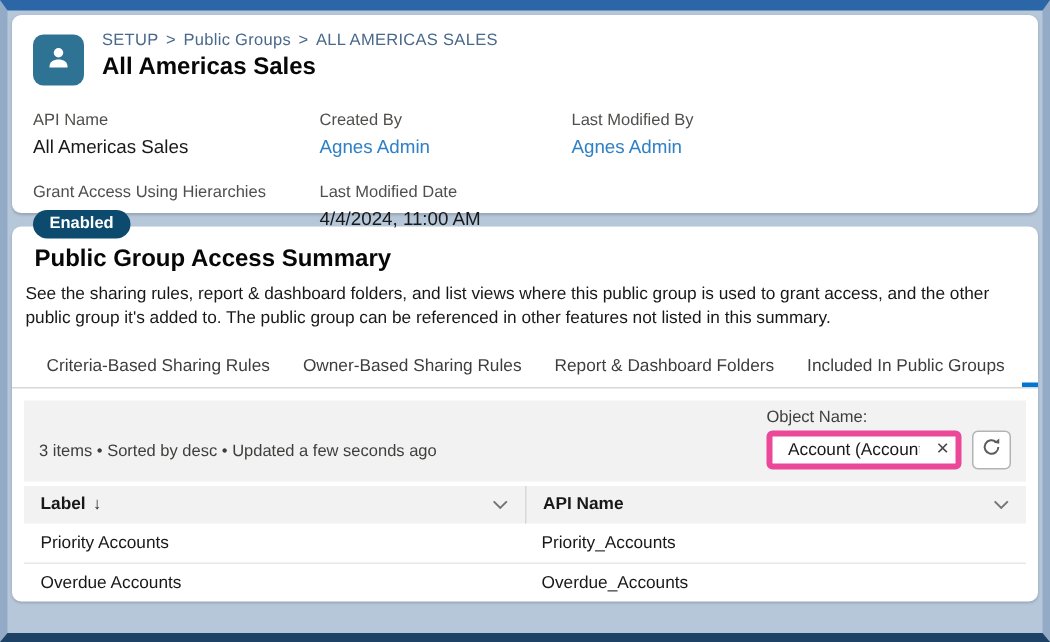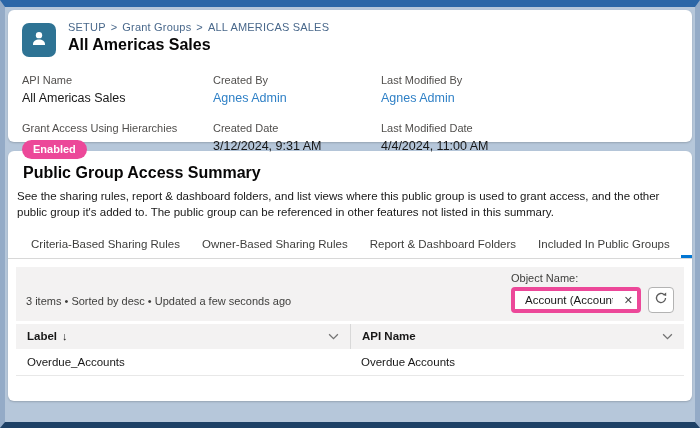--- a/index.html
+++ b/index.html
@@ -35,21 +35,21 @@
   .page-title { font-size: 16px; font-weight: 700; color: #080707; margin: 3px 0 0; }
   .fields {
     display: grid;
     grid-template-columns: 191px 168px 1fr;
     margin-top: 17px; row-gap: 17px;
   }
   .field-label { font-size: 11px; color: #514f4d; margin-bottom: 5px; }
   .field-value { font-size: 12.5px; color: #181818; }
   .link { color: #2f80c6; cursor: pointer; }
   .badge {
-    display: inline-block; background: #ec4899; color: #fff;
+    display: inline-block; background: #0c4a6e; color: #fff;
     font-size: 11px; font-weight: 700; padding: 3px 11px 4px;
     border-radius: 11px; margin-top: 1px;
   }
   
   .summary-card { margin-top: 9px; height: 250px; padding-top: 13px; overflow: hidden; }
   .summary-title { font-size: 16px; font-weight: 700; color: #080707; margin: 0 15px; }
   .summary-desc {
     font-size: 11.5px; color: #181818; line-height: 1.42;
     margin: 6px 9px 0; max-width: 658px;
   }
@@ -98,21 +98,21 @@
         <svg width="20" height="20" viewBox="0 0 24 24">
           <circle cx="12" cy="8.6" r="3.8" fill="#ffffff"></circle>
           <path d="M4.8 19.6c0-3.7 3.2-5.7 7.2-5.7s7.2 2 7.2 5.7v.8H4.8z" fill="#ffffff"></path>
         </svg>
       </span>
     </div>
     <div class="head-text">
       <div class="breadcrumb">
         <span class="crumb-link">SETUP</span>
         <span>&gt;</span>
-        <span class="crumb-link">Grant Groups</span>
+        <span class="crumb-link">Public Groups</span>
         <span>&gt;</span>
         <span>ALL AMERICAS SALES</span>
       </div>
       <h1 class="page-title">All Americas Sales</h1>
     </div>
   </div>
 
   <div class="fields">
     <div>
       <div class="field-label">API Name</div>
@@ -122,24 +122,20 @@
       <div class="field-label">Created By</div>
       <div class="field-value link">Agnes Admin</div>
     </div>
     <div>
       <div class="field-label">Last Modified By</div>
       <div class="field-value link">Agnes Admin</div>
     </div>
     <div>
       <div class="field-label">Grant Access Using Hierarchies</div>
       <span class="badge">Enabled</span>
-    </div>
-    <div>
-      <div class="field-label">Created Date</div>
-      <div class="field-value">3/12/2024, 9:31 AM</div>
     </div>
     <div>
       <div class="field-label">Last Modified Date</div>
       <div class="field-value">4/4/2024, 11:00 AM</div>
     </div>
   </div>
 </div>
 
 <div class="card summary-card">
   <h2 class="summary-title">Public Group Access Summary</h2>
@@ -188,17 +184,21 @@
       <div class="th">
         <span>API Name</span>
         <span class="chevron">
           <svg width="11" height="7" viewBox="0 0 12 8">
               <path d="M1 1.4l5 5 5-5" fill="none" stroke="#747474" stroke-width="1.5"></path>
             </svg>
         </span>
       </div>
     </div>
     <div class="trow">
+      <div class="cell">Priority Accounts</div>
+      <div class="cell">Priority_Accounts</div>
+    </div>
+    <div class="trow">
+      <div class="cell">Overdue Accounts</div>
       <div class="cell">Overdue_Accounts</div>
-      <div class="cell">Overdue Accounts</div>
     </div>
   </div>
 </div>
 
 </body></html>

